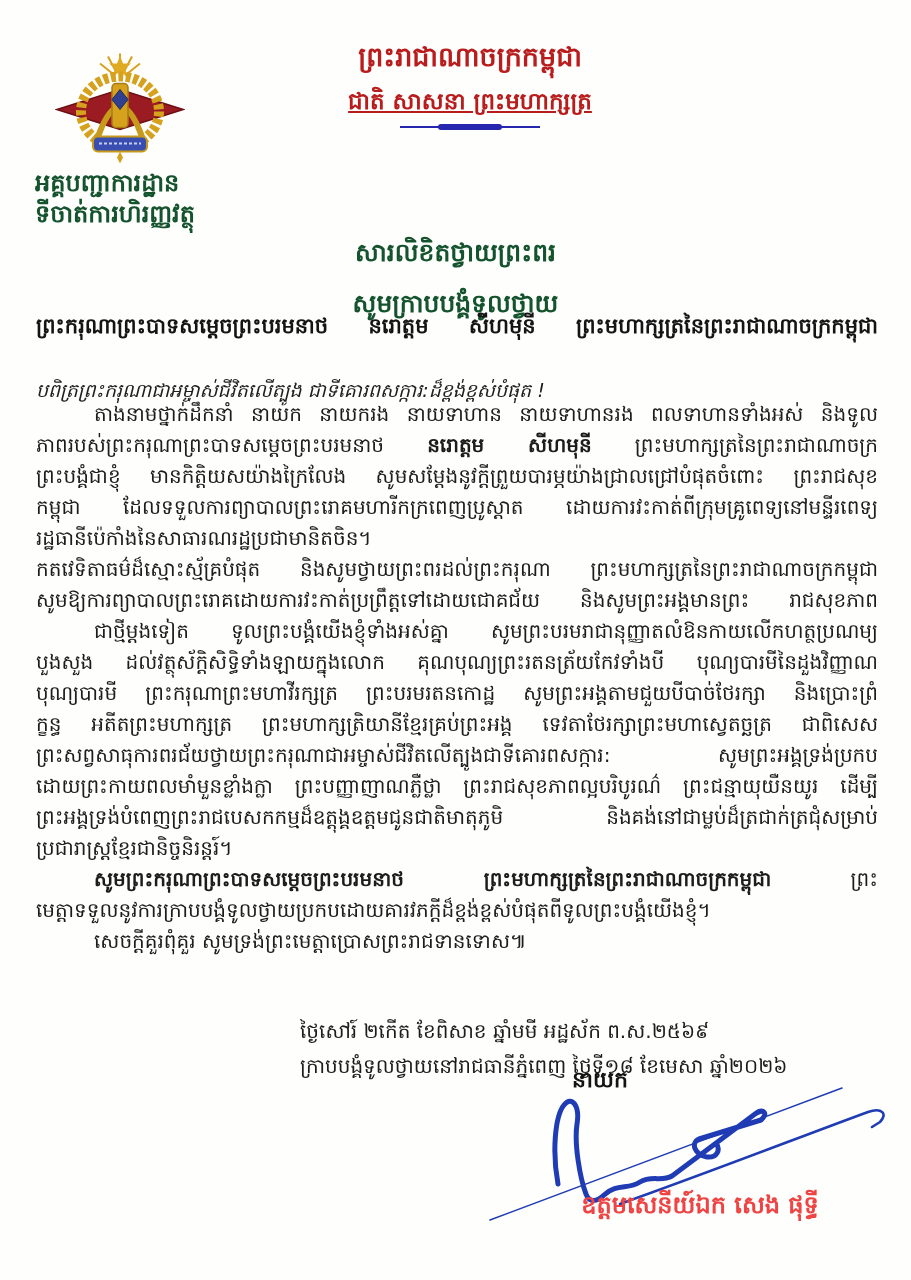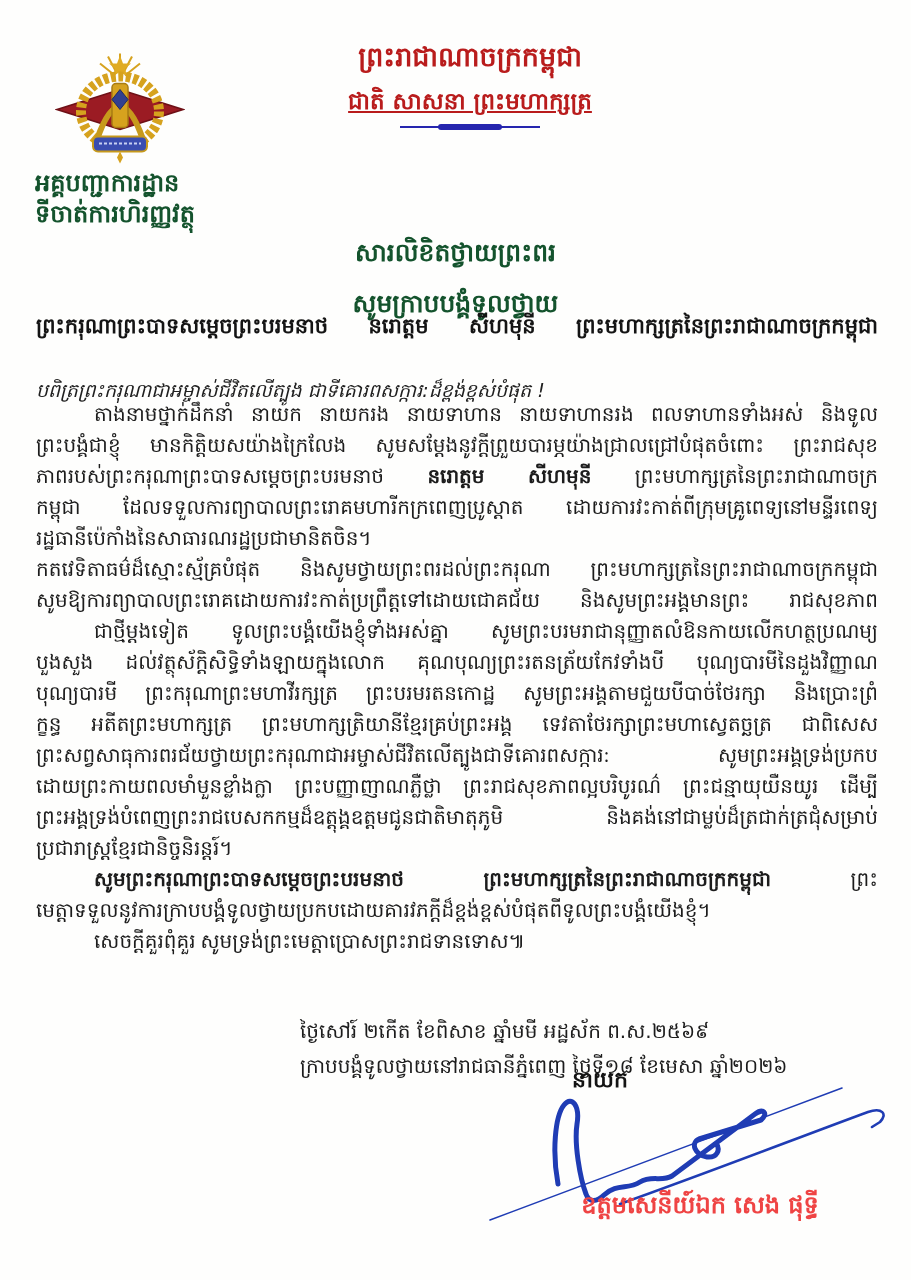--- a/index.html
+++ b/index.html
@@ -24,21 +24,21 @@
        background:#2626ae;border-radius:3px;}
   
   .doc-title{position:absolute;left:100px;top:222px;width:711px;text-align:center;
        font-weight:bold;font-size:25px;color:#14532d;margin-top:15px;}
   .doc-title .t2{margin-top:15px;}
   .addressee{position:absolute;left:36px;top:312px;width:842px;font-weight:bold;font-size:21px;
        text-align:justify;text-align-last:justify;color:#141414;}
   .salutation{position:absolute;left:36px;top:378px;width:842px;font-style:italic;
        font-size:19px;color:#202020;}
   
-  .bodytext{position:absolute;left:36px;top:399px;width:842px;font-size:20px;color:#1c1c1c;font-family:Liberation Serif, serif;}
+  .bodytext{position:absolute;left:36px;top:399px;width:842px;font-size:20px;color:#1c1c1c;}
   .line{height:31px;line-height:31px;overflow:hidden;
         text-align:justify;text-align-last:justify;}
   .line.short{text-align:left;text-align-last:left;}
   .line.indent{text-indent:58px;}
   .b{font-weight:bold;}
   
   .dateblock{position:absolute;left:300px;top:1014px;width:580px;text-align:left;
        font-size:20px;line-height:35px;color:#1c1c1c;}
   .position{position:absolute;left:520px;top:1066px;width:160px;text-align:center;
        font-weight:bold;font-size:22px;color:#141414;}
@@ -92,22 +92,22 @@
     <div class="t1">សារលិខិតថ្វាយព្រះពរ</div>
     <div class="t2">សូមក្រាបបង្គំទូលថ្វាយ</div>
   </div>
 
   <div class="addressee">ព្រះករុណាព្រះបាទសម្តេចព្រះបរមនាថ នរោត្តម សីហមុនី ព្រះមហាក្សត្រនៃព្រះរាជាណាចក្រកម្ពុជា</div>
   <div class="salutation">បពិត្រព្រះករុណាជាអម្ចាស់ជីវិតលើត្បូង ជាទីគោរពសក្ការ:ដ៏ខ្ពង់ខ្ពស់បំផុត !</div>
 
   <div class="bodytext">
     <div>
       <div class="line indent">តាងនាមថ្នាក់ដឹកនាំ នាយក នាយករង នាយទាហាន នាយទាហានរង ពលទាហានទាំងអស់ និងទូល</div>
+      <div class="line"><span>ភាពរបស់ព្រះករុណាព្រះបាទសម្តេចព្រះបរមនាថ </span><span class="b">នរោត្តម សីហមុនី</span><span> ព្រះមហាក្សត្រនៃព្រះរាជាណាចក្រ</span></div>
       <div class="line">ព្រះបង្គំជាខ្ញុំ មានកិត្តិយសយ៉ាងក្រៃលែង សូមសម្តែងនូវក្តីព្រួយបារម្ភយ៉ាងជ្រាលជ្រៅបំផុតចំពោះ ព្រះរាជសុខ</div>
-      <div class="line"><span>ភាពរបស់ព្រះករុណាព្រះបាទសម្តេចព្រះបរមនាថ </span><span class="b">នរោត្តម សីហមុនី</span><span> ព្រះមហាក្សត្រនៃព្រះរាជាណាចក្រ</span></div>
       <div class="line">កម្ពុជា ដែលទទួលការព្យាបាលព្រះរោគមហារីកក្រពេញប្រូស្តាត ដោយការវះកាត់ពីក្រុមគ្រូពេទ្យនៅមន្ទីរពេទ្យ</div>
       <div class="line short">រដ្ឋធានីប៉េកាំងនៃសាធារណរដ្ឋប្រជាមានិតចិន។</div>
     </div>
     <div>
       <div class="line">កតវេទិតាធម៌ដ៏ស្មោះស្ម័គ្របំផុត និងសូមថ្វាយព្រះពរដល់ព្រះករុណា ព្រះមហាក្សត្រនៃព្រះរាជាណាចក្រកម្ពុជា</div>
       <div class="line">សូមឱ្យការព្យាបាលព្រះរោគដោយការវះកាត់ប្រព្រឹត្តទៅដោយជោគជ័យ និងសូមព្រះអង្គមានព្រះ រាជសុខភាព</div>
     </div>
     <div>
       <div class="line indent">ជាថ្មីម្តងទៀត ទូលព្រះបង្គំយើងខ្ញុំទាំងអស់គ្នា សូមព្រះបរមរាជានុញ្ញាតលំឱនកាយលើកហត្ថប្រណម្យ</div>
       <div class="line">បួងសួង ដល់វត្ថុស័ក្តិសិទ្ធិទាំងឡាយក្នុងលោក គុណបុណ្យព្រះរតនត្រ័យកែវទាំងបី បុណ្យបារមីនៃដួងវិញ្ញាណ</div>

